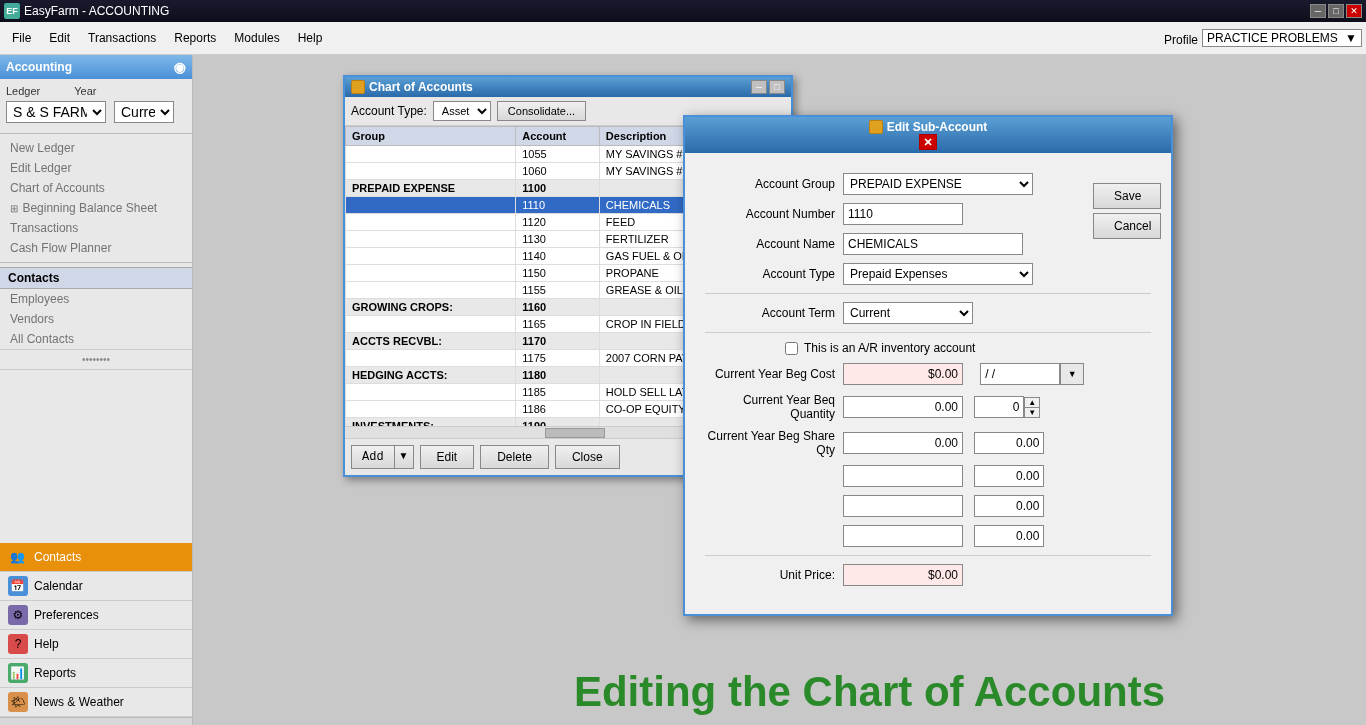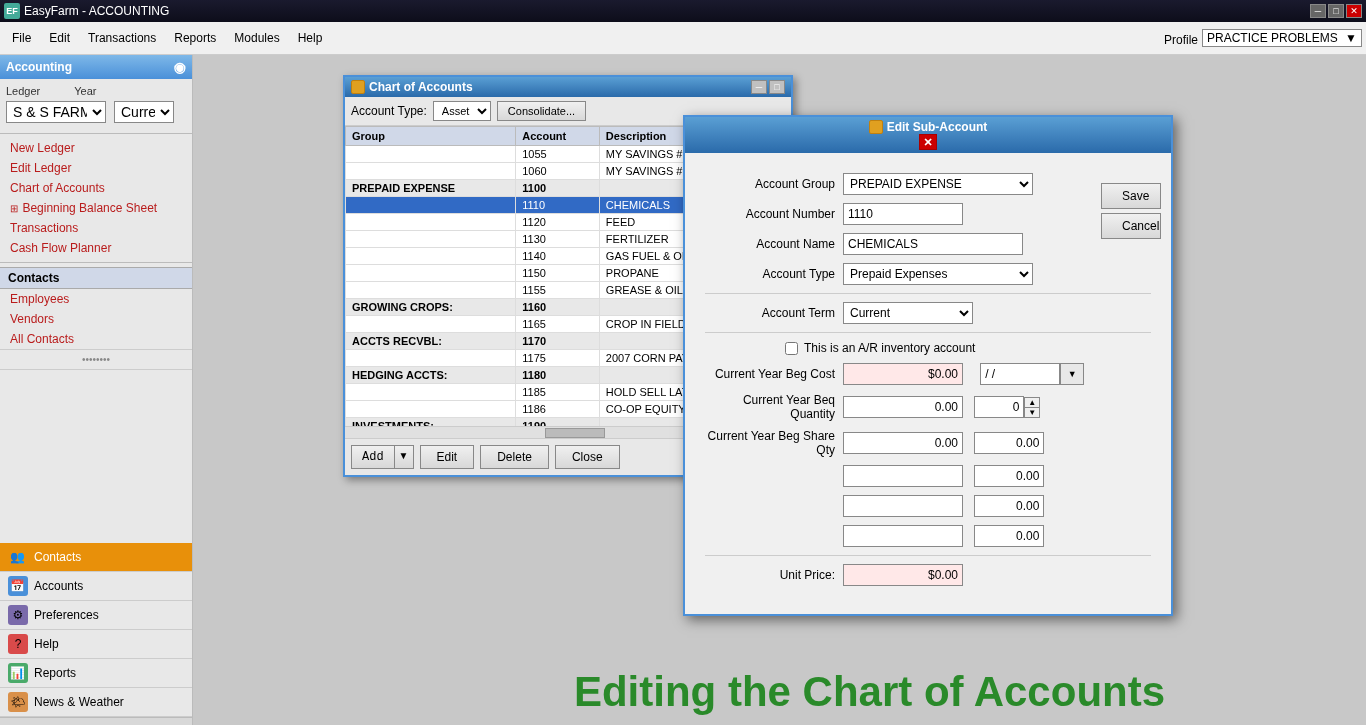--- a/index.html
+++ b/index.html
@@ -22,21 +22,21 @@
     
     .main-layout { display: flex; height: calc(725px - 44px); }
 
     
     .sidebar { width: 193px; background: #e8e8e8; border-right: 1px solid #bbb; display: flex; flex-direction: column; flex-shrink: 0; }
     .sidebar-header { background: linear-gradient(to bottom, #7eb8e8, #4a90d9); color: white; padding: 4px 6px; display: flex; align-items: center; justify-content: space-between; font-weight: bold; font-size: 12px; }
     .sidebar-section { padding: 4px 0; }
     .ledger-row { display: flex; align-items: center; gap: 4px; padding: 2px 6px; font-size: 11px; }
     .ledger-label { color: #333; }
     .ledger-select { border: 1px solid #888; background: white; font-size: 14px; padding: 1px 2px; }
-    .sidebar-nav-item { padding: 3px 10px; cursor: pointer; font-size: 12px; color: #b91c1c; }
+    .sidebar-nav-item { padding: 3px 10px; cursor: pointer; font-size: 12px; color: #737373; }
     .sidebar-divider { border-top: 1px solid #bbb; margin: 4px 0; }
     .sidebar-section-header { background: #d0d8e8; padding: 3px 8px; font-weight: bold; font-size: 12px; border-top: 1px solid #aaa; border-bottom: 1px solid #aaa; }
     .sidebar-bottom { margin-top: auto; }
     .sidebar-bottom-item { display: flex; align-items: center; gap: 6px; padding: 4px 8px; cursor: pointer; border-bottom: 1px solid #ccc; }
     .sidebar-bottom-item.active { background: #e8900a; color: white; }
     .sidebar-bottom-icon { width: 20px; height: 20px; border-radius: 3px; display: flex; align-items: center; justify-content: center; font-size: 12px; }
     .sidebar-bottom-icon.contacts { background: #e8900a; }
     .sidebar-bottom-icon.calendar { background: #4a90d9; }
     .sidebar-bottom-icon.prefs { background: #7a6aaa; }
     .sidebar-bottom-icon.help { background: #d94a4a; }
@@ -78,21 +78,21 @@
     .form-row { display: flex; align-items: center; margin-bottom: 8px; }
     .form-label { width: 130px; text-align: right; margin-right: 8px; font-size: 12px; }
     .form-input { border: 1px solid #888; background: white; padding: 2px 4px; font-size: 12px; height: 22px; }
     .form-input.wide { width: 180px; }
     .form-input.medium { width: 120px; }
     .form-select { border: 1px solid #888; background: white; padding: 2px; font-size: 12px; height: 22px; }
     .form-select.wide { width: 190px; }
     .form-select.medium { width: 130px; }
     .dialog-divider { border-top: 1px solid #ccc; margin: 8px 0; }
     .dialog-actions { position: absolute; right: 10px; top: 30px; display: flex; flex-direction: column; gap: 4px; }
-    .action-btn { padding: 5px 20px; background: linear-gradient(to bottom, #f0f0f0, #d8d8d8); border: 1px solid #888; font-size: 12px; cursor: pointer; width: 60px; text-align: center; }
+    .action-btn { padding: 5px 20px; background: linear-gradient(to bottom, #f0f0f0, #d8d8d8); border: 1px solid #888; font-size: 12px; cursor: pointer; width: 68px; text-align: center; }
     .checkbox-row { display: flex; align-items: center; margin-bottom: 8px; padding-left: 80px; }
     .checkbox-row input[type=checkbox] { margin-right: 6px; }
     .date-field { border: 1px solid #888; background: white; padding: 2px 4px; font-size: 12px; height: 22px; width: 80px; }
     .spin-btn { border: 1px solid #888; background: #e8e8e8; height: 22px; width: 24px; display: flex; align-items: center; justify-content: center; cursor: pointer; font-size: 9px; }
     .small-right { border: 1px solid #888; background: white; padding: 2px 4px; font-size: 12px; height: 22px; width: 70px; text-align: right; }
 
     
     .big-text { position: absolute; bottom: 20px; left: 200px; right: 20px; text-align: center; font-size: 42px; font-weight: bold; color: #2a8a2a; font-family: Arial, sans-serif; }
 
     
@@ -180,21 +180,21 @@
 
     <div style="text-align:center; padding: 4px; color:#888; font-size:10px; border-top:1px solid #ccc; border-bottom:1px solid #ccc;">••••••••</div>
 
     <div class="sidebar-bottom">
       <div class="sidebar-bottom-item active">
         <div class="sidebar-bottom-icon contacts">👥</div>
         <span>Contacts</span>
       </div>
       <div class="sidebar-bottom-item">
         <div class="sidebar-bottom-icon calendar">📅</div>
-        <span>Accounts</span>
+        <span>Calendar</span>
       </div>
       <div class="sidebar-bottom-item">
         <div class="sidebar-bottom-icon prefs">⚙</div>
         <span>Preferences</span>
       </div>
       <div class="sidebar-bottom-item">
         <div class="sidebar-bottom-icon help">?</div>
         <span>Help</span>
       </div>
       <div class="sidebar-bottom-item">

